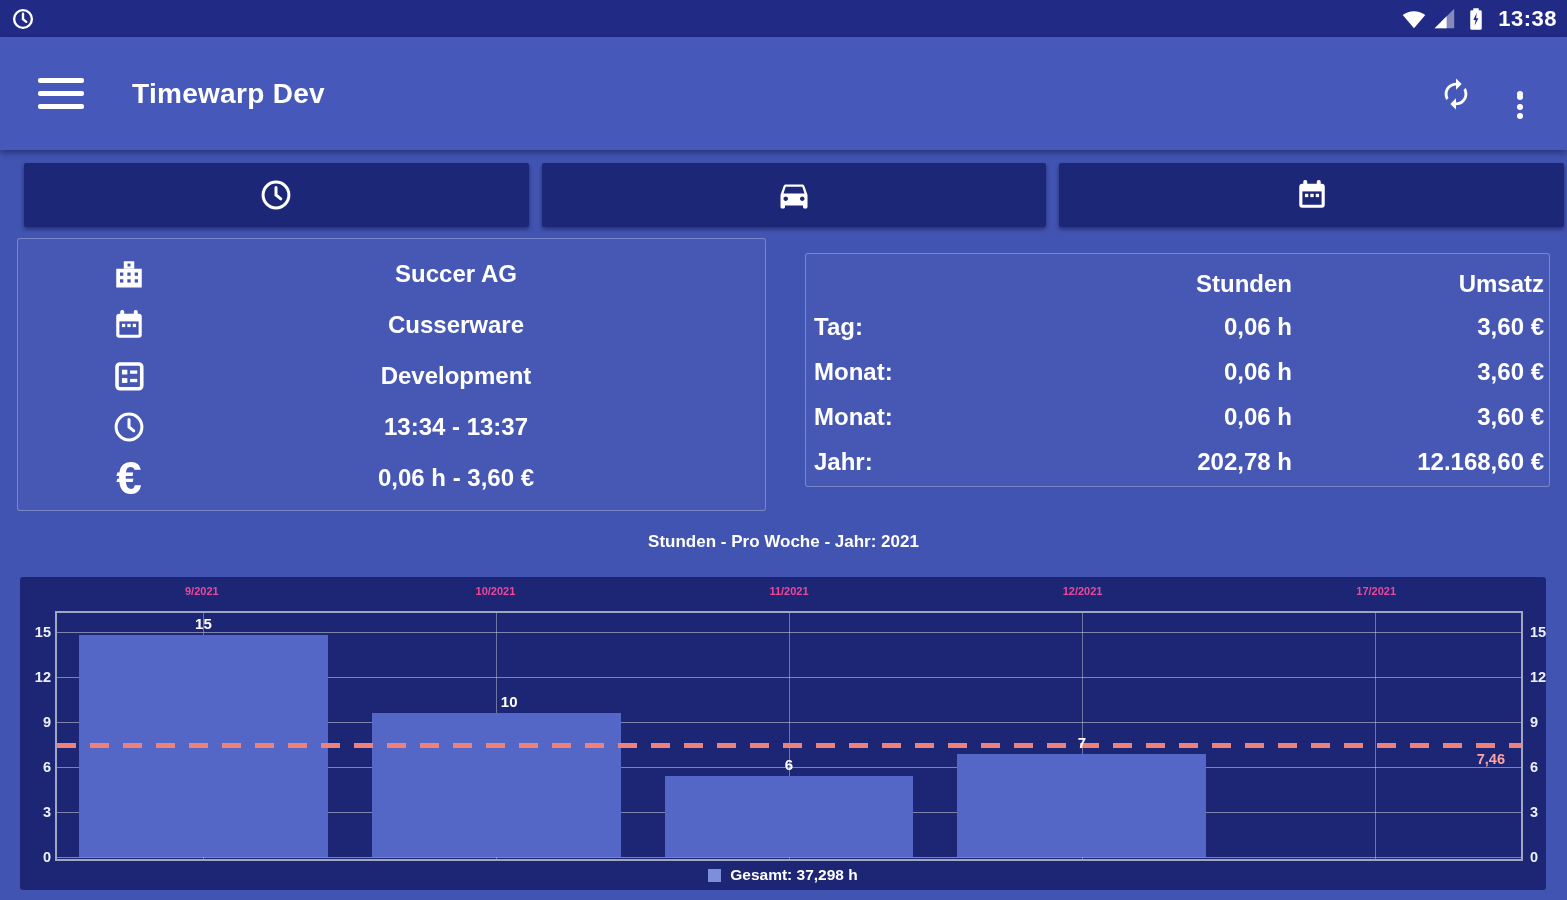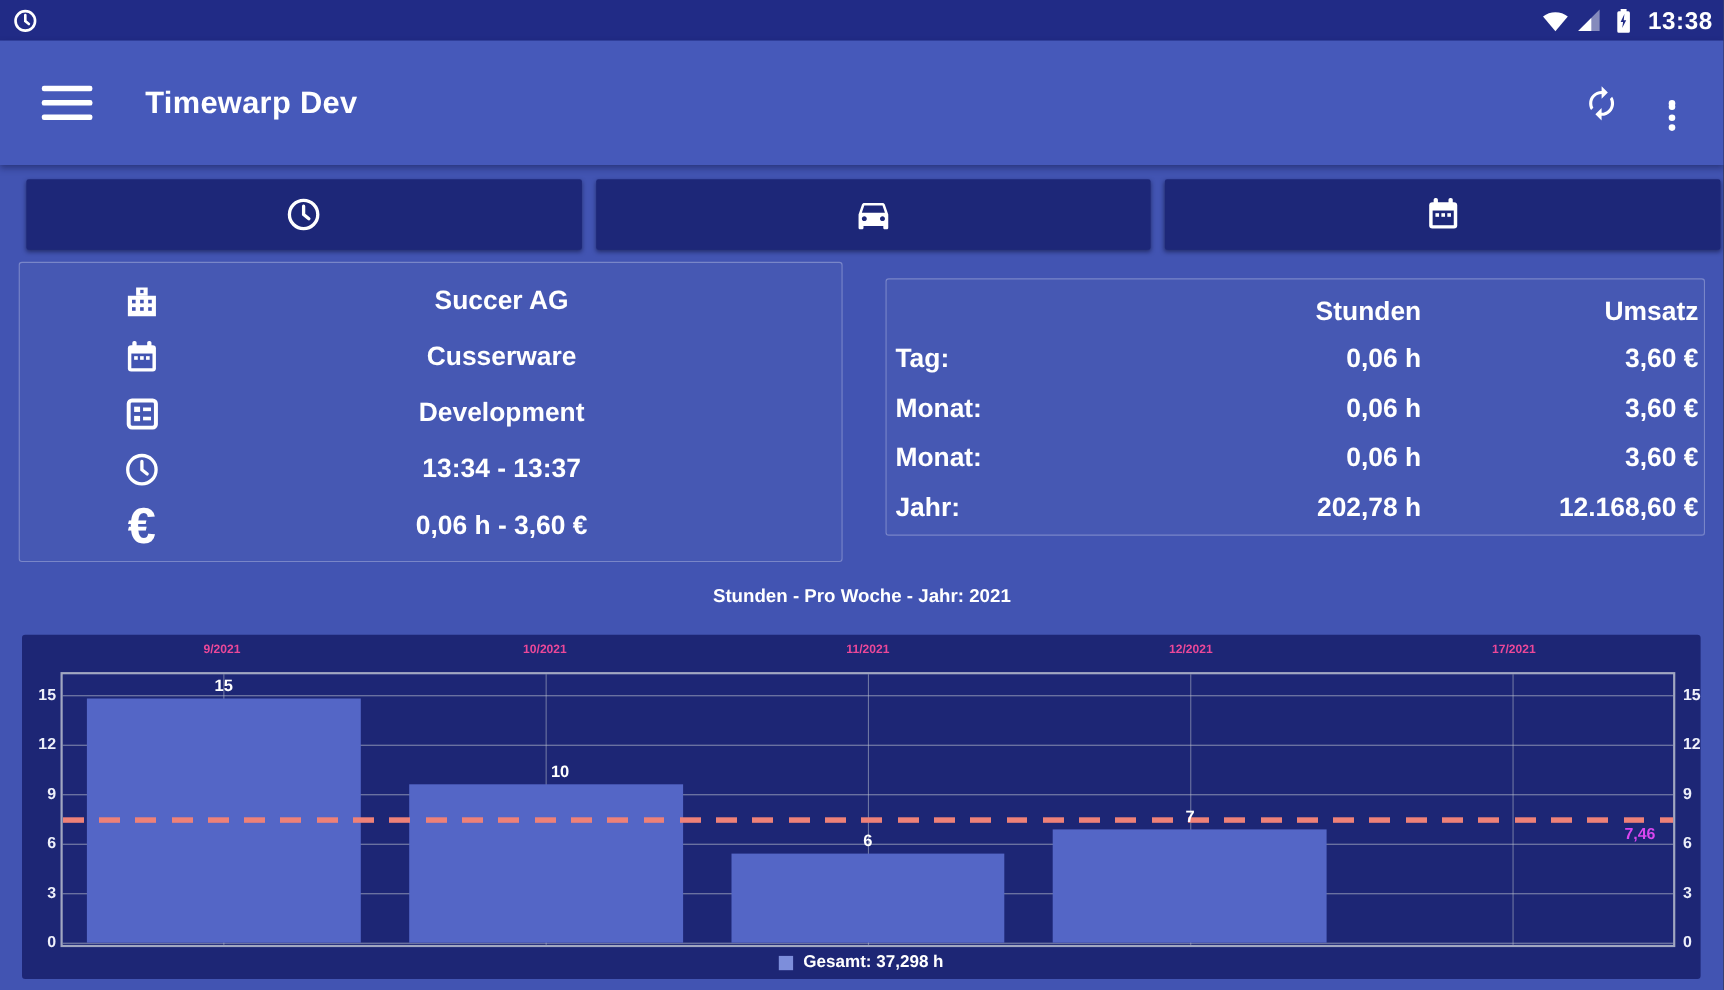--- a/index.html
+++ b/index.html
@@ -57,21 +57,21 @@
   .plot{ position:absolute; left:35px; top:34px; width:1468px; height:250px;
     border:2px solid rgba(195,200,212,.8); }
   .hgrid{ position:absolute; left:0; width:100%; height:1px; background:rgba(190,196,208,.6); }
   .vgrid{ position:absolute; top:0; height:100%; width:1px; background:rgba(190,196,208,.5); }
   .bar{ position:absolute; bottom:2px; background:#5466c6; }
   .bar-label{ position:absolute; transform:translateX(-50%); font-size:15px; color:#fff; z-index:4; }
   .ytick{ position:absolute; font-size:14.5px; color:#eef0fa; line-height:16px; height:16px; }
   .ytick.left{ left:-34px; width:28px; text-align:right; }
   .ytick.right{ left:calc(100% + 9px); }
   .avg-line{ position:absolute; left:0; width:100%; height:5px; z-index:3; }
-  .avg-label{ position:absolute; font-size:14.5px; color:#d946ef; z-index:4; }
+  .avg-label{ position:absolute; font-size:14.5px; color:#fca5a5; z-index:4; }
   .legend{ position:absolute; left:0; bottom:6px; width:100%; display:flex;
     align-items:center; justify-content:center; gap:9px; }
   .legend-swatch{ width:13px; height:13px; }
   .legend-label{ font-size:15.5px; }
 </style>
 </head>
 <body>
 
 <div id="screen">
 

